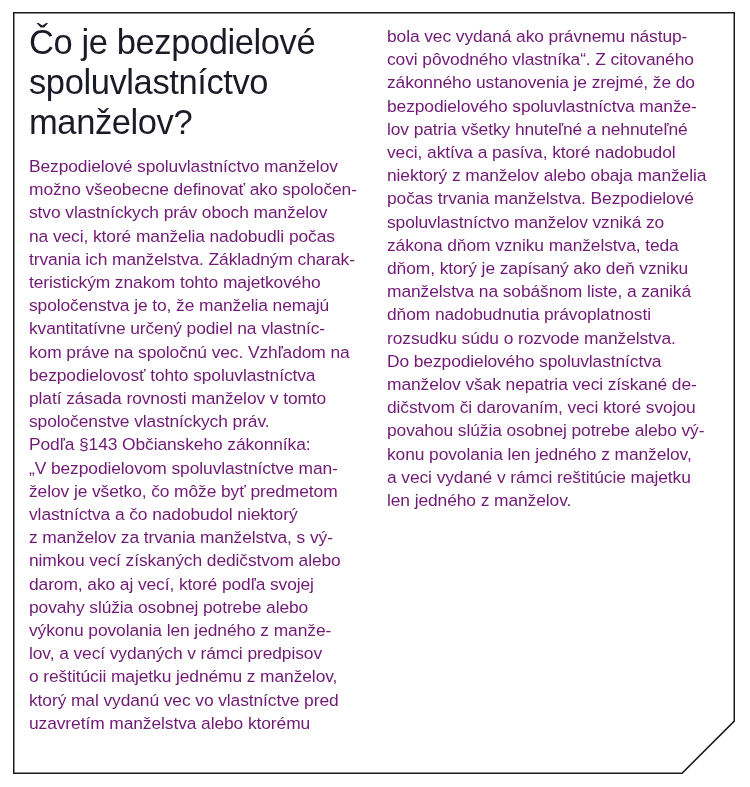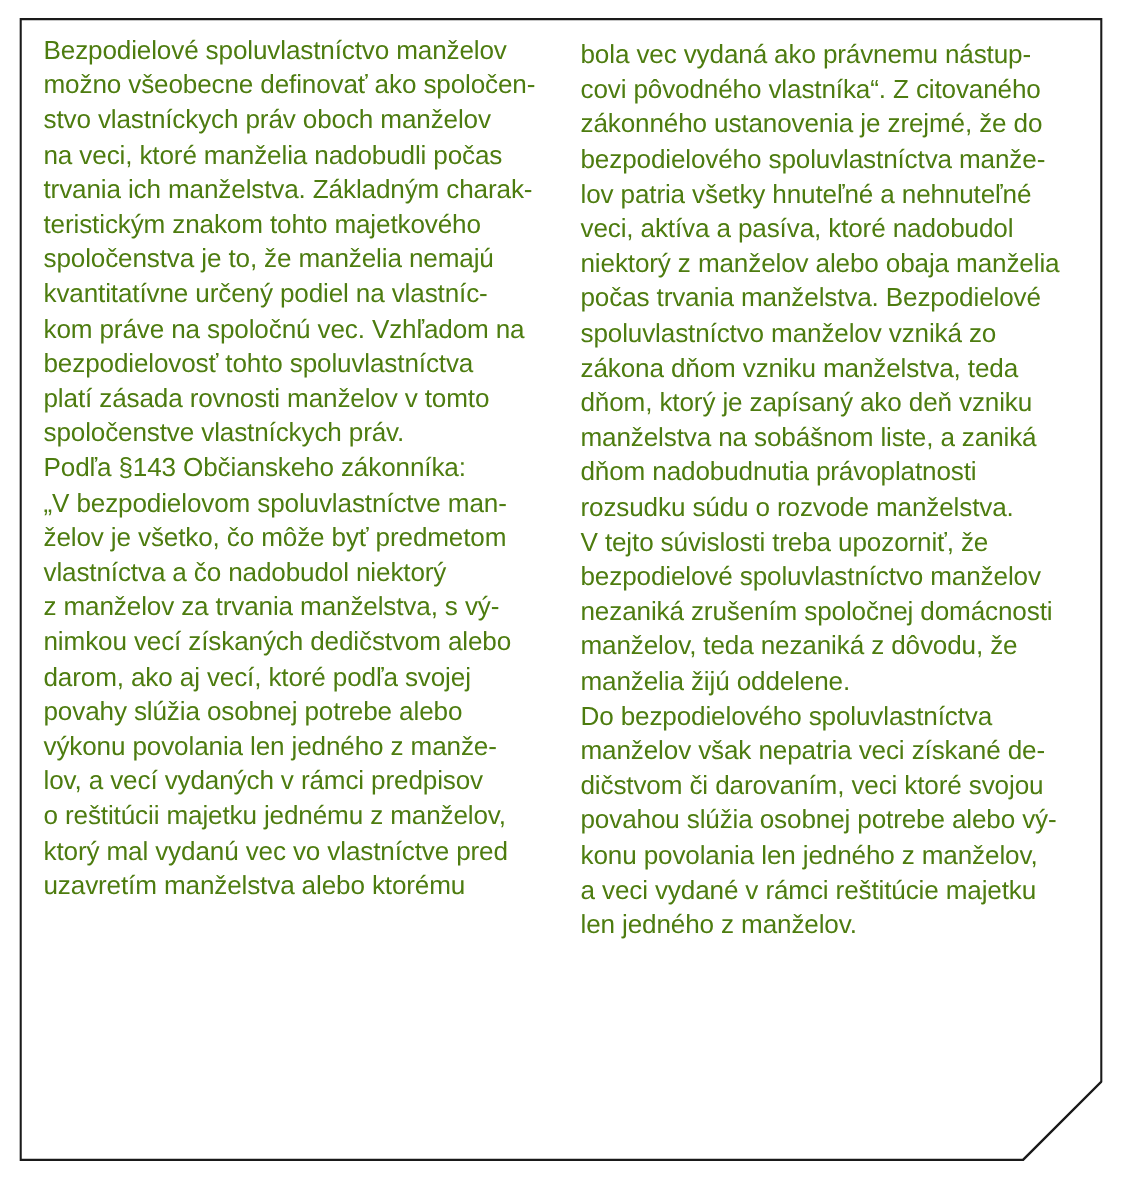--- a/index.html
+++ b/index.html
@@ -90,21 +90,21 @@
     white-space: pre-line;
   }
 
   .body-text {
     margin: 0;
     padding: 0;
     font-family: "Liberation Sans", sans-serif;
     font-weight: 400;
     font-size: 17.4px;
     line-height: 23.2px;
-    color: #4d7c0f;
+    color: #701a75;
     white-space: pre-line;
     letter-spacing: -0.09px;
   }
 
   .body-text + .body-text {
     margin-top: 0;
   }
 </style>
 </head>
 <body>
@@ -116,20 +116,23 @@
     <div id="frame-border">
       <svg viewBox="0 0 722 762" preserveAspectRatio="none" aria-hidden="true">
         <polygon points="0.7,0.7 721.3,0.7 721.3,709 669,761.3 0.7,761.3" fill="none" stroke="#1a1a1a" stroke-width="1.6"></polygon>
       </svg>
     </div>
 
     <div id="content">
       <div class="columns">
 
         <div class="column col-left">
+          <h1 id="article-title">Čo je bezpodielové
+spoluvlastníctvo
+manželov?</h1>
 
           <p class="body-text">Bezpodielové spoluvlastníctvo manželov
 možno všeobecne definovať ako spoločen-
 stvo vlastníckych práv oboch manželov
 na veci, ktoré manželia nadobudli počas
 trvania ich manželstva. Základným charak-
 teristickým znakom tohto majetkového
 spoločenstva je to, že manželia nemajú
 kvantitatívne určený podiel na vlastníc-
 kom práve na spoločnú vec. Vzhľadom na
@@ -161,25 +164,20 @@
 veci, aktíva a pasíva, ktoré nadobudol
 niektorý z manželov alebo obaja manželia
 počas trvania manželstva. Bezpodielové
 spoluvlastníctvo manželov vzniká zo
 zákona dňom vzniku manželstva, teda
 dňom, ktorý je zapísaný ako deň vzniku
 manželstva na sobášnom liste, a zaniká
 dňom nadobudnutia právoplatnosti
 rozsudku súdu o rozvode manželstva.</p>
 
-          <p class="body-text">V tejto súvislosti treba upozorniť, že
-bezpodielové spoluvlastníctvo manželov
-nezaniká zrušením spoločnej domácnosti
-manželov, teda nezaniká z dôvodu, že
-manželia žijú oddelene.</p>
 
           <p class="body-text">Do bezpodielového spoluvlastníctva
 manželov však nepatria veci získané de-
 dičstvom či darovaním, veci ktoré svojou
 povahou slúžia osobnej potrebe alebo vý-
 konu povolania len jedného z manželov,
 a veci vydané v rámci reštitúcie majetku
 len jedného z manželov.</p>
 
         </div>

